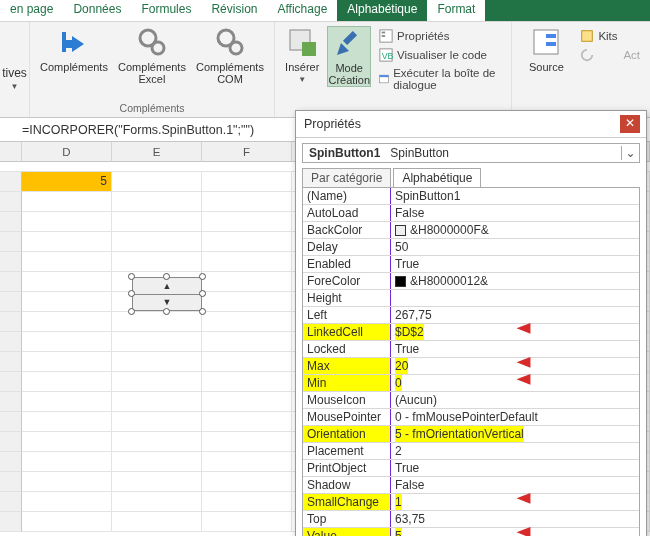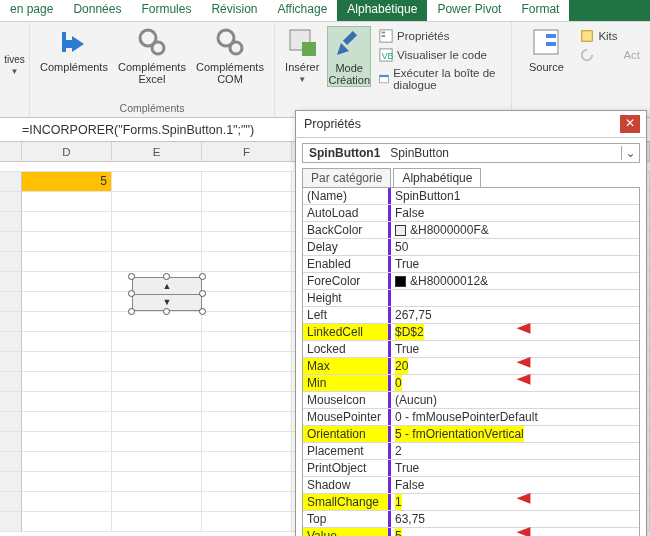--- a/index.html
+++ b/index.html
@@ -51,45 +51,44 @@
   .prop-close { width: 20px; height: 18px; background: #c74433; color: #fff; text-align: center; line-height: 17px; font-size: 12px; cursor: pointer; }
   .prop-object { margin: 5px 6px; border: 1px solid #a9a9a9; display: flex; align-items: center; font-size: 12px; }
   .prop-object .bold { font-weight: 600; padding: 2px 6px; }
   .prop-object .type { padding: 2px 4px; color: #333; }
   .prop-object .dd { margin-left: auto; width: 18px; text-align: center; border-left: 1px solid #a9a9a9; color: #555; cursor: pointer; }
   .prop-tabs { display: flex; margin: 0 6px; }
   .prop-tab { border: 1px solid #a9a9a9; border-bottom: none; padding: 2px 8px; font-size: 12px; background: #fff; margin-right: 2px; cursor: pointer; }
   .prop-tab.inactive { background: #f4f4f4; color: #555; }
   .prop-body { margin: 0 6px 6px; border: 1px solid #a9a9a9; height: 356px; overflow: hidden; }
   .prop-row { display: flex; font-size: 12px; border-bottom: 1px solid #d8d8d8; height: 17px; line-height: 16px; }
-  .prop-row .k { width: 88px; padding-left: 4px; border-right: 3px solid #6d28d9; white-space: nowrap; }
+  .prop-row .k { width: 88px; padding-left: 4px; border-right: 1px solid #6d28d9; white-space: nowrap; }
   .prop-row .v { padding-left: 4px; flex: 1; display: flex; align-items: center; gap: 4px; white-space: nowrap; }
   .prop-row.hl .k, .prop-row.hl .v span.txt { background: #ffff00; }
   .swatch { width: 11px; height: 11px; border: 1px solid #333; display: inline-block; }
   .marker { position: absolute; color: #d82a2a; font-size: 14px; transform: scaleX(1.3); }
 </style>
 </head>
 <body>
 
 <div class="ribbon-tabs" id="tabs">
     <div class="tab">en page</div>
     <div class="tab">Données</div>
     <div class="tab">Formules</div>
     <div class="tab">Révision</div>
     <div class="tab">Affichage</div>
     <div class="tab active">Alphabétique</div>
-    <div class="tab">Power Pivot</div>
     <div class="tab">Format</div>
     <div class="filler"></div>
   </div>
 
 <div class="ribbon">
   <div class="ribbon-group" style="width:30px;padding:4px 2px 0;">
     <div class="large-btn narrow" style="width:28px;">
-      <span style="font-size:10px;margin-top:28px;">tives</span>
+      <span style="font-size:12px;margin-top:40px;">tives</span>
       <span class="drop-arrow">▼</span>
     </div>
     <div class="ribbon-group-label"></div>
   </div>
 
   <div class="ribbon-group">
     <div class="ribbon-group-body">
       <div class="large-btn">
         <svg class="ic" viewBox="0 0 32 32">
             <path fill="#2b7cd3" d="M6 14h8v-4l12 8-12 8v-4H6z"></path>

